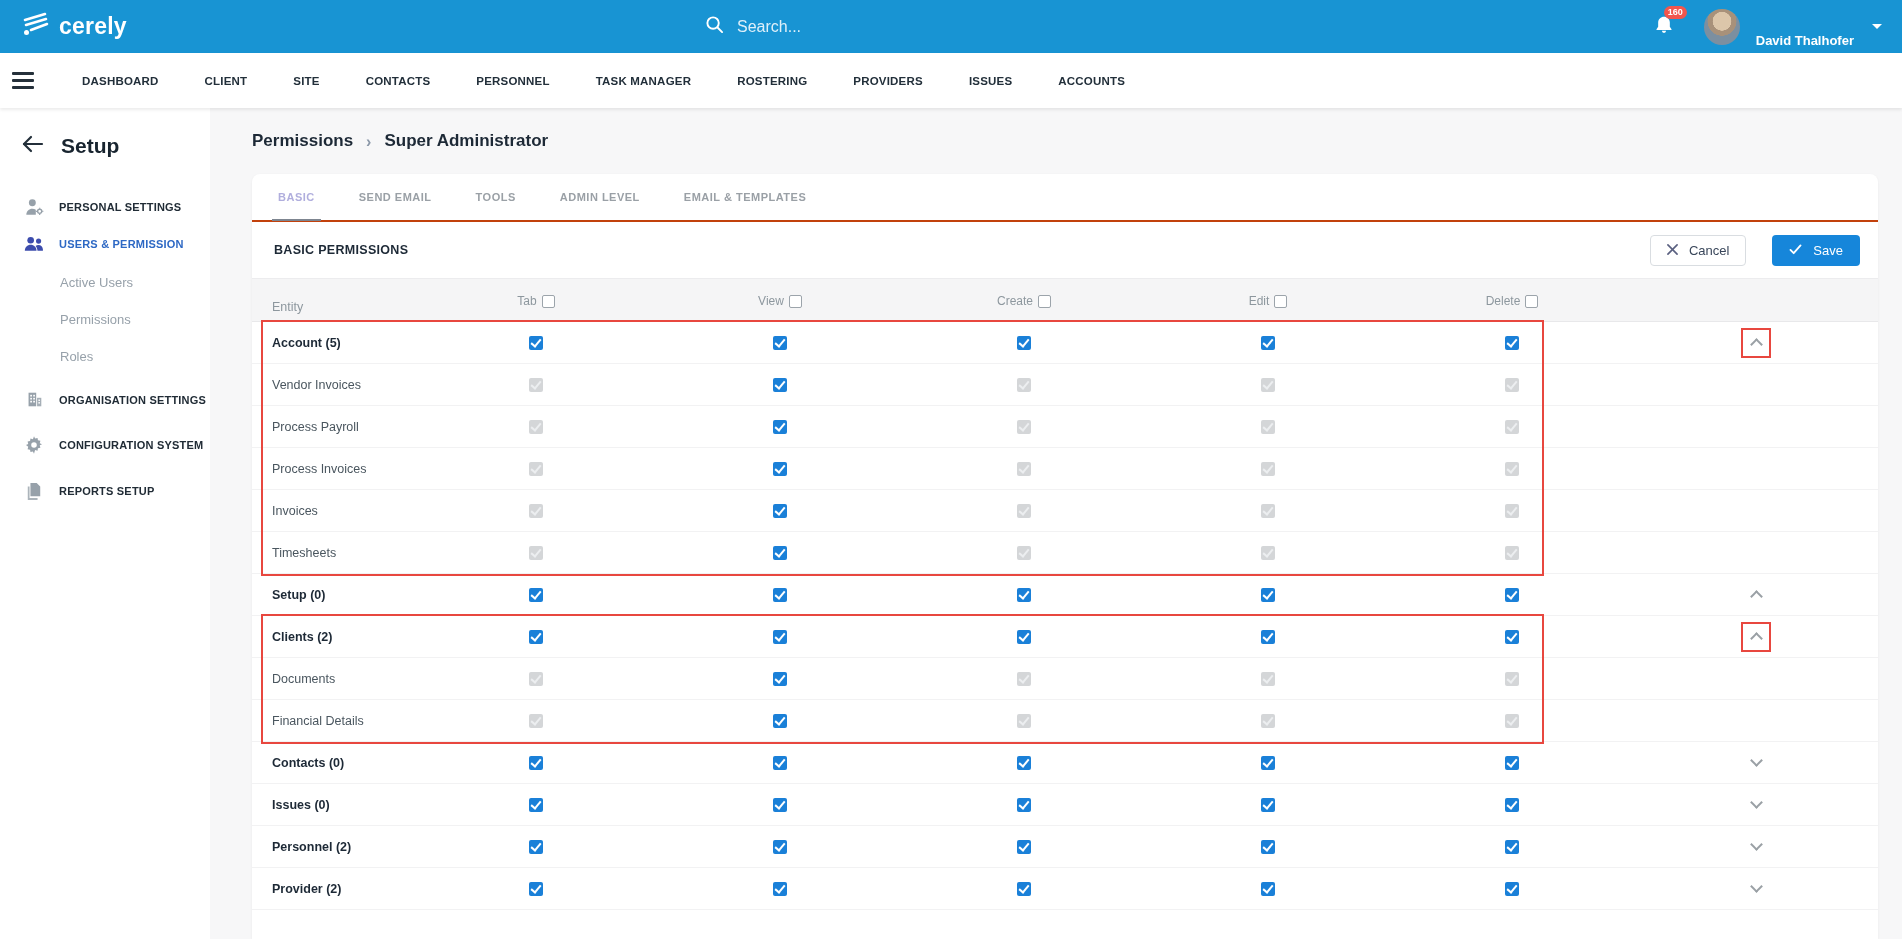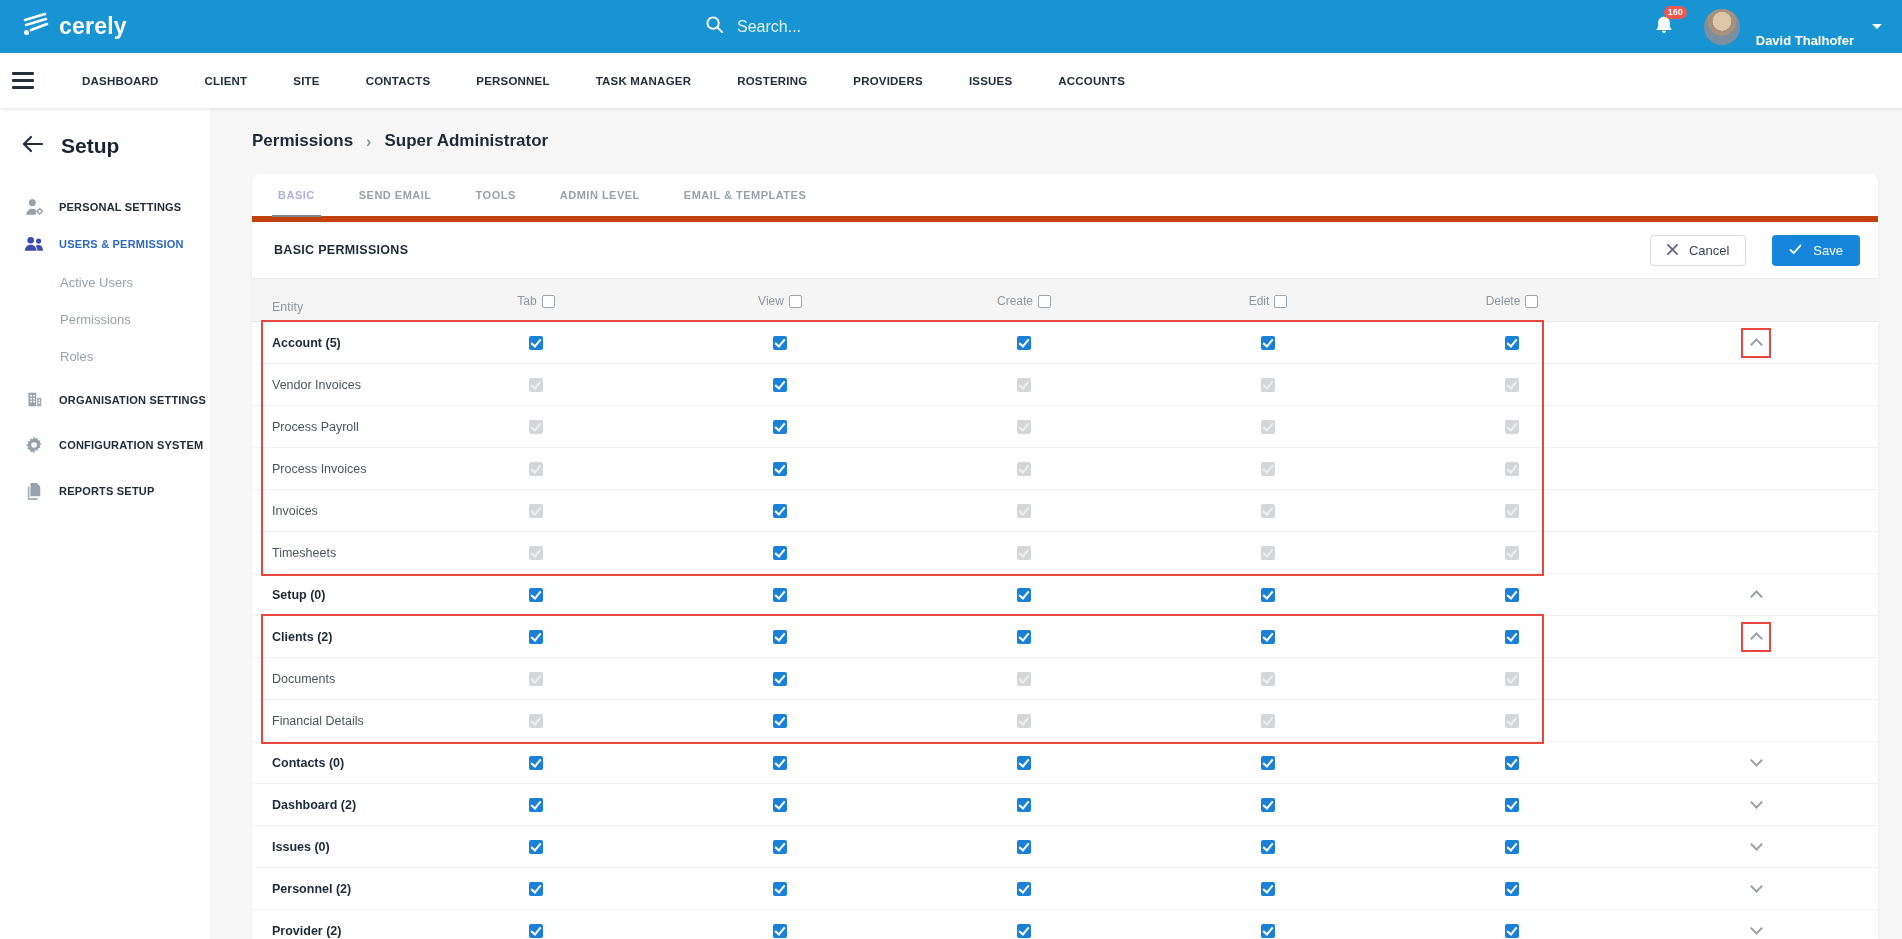--- a/index.html
+++ b/index.html
@@ -51,21 +51,21 @@
   .side-child{padding:11px 0 11px 60px;font-size:13px;color:#97a1aa;cursor:pointer;}
   .side-gap{height:8px;}
 
   
   .main{flex:1;background:#f7f7f8;padding:0 24px 0 42px;overflow:hidden;}
   .breadcrumb{height:66px;display:flex;align-items:center;gap:13px;}
   .crumb{font-size:17px;font-weight:700;color:#1d2936;}
   .crumb-sep{font-size:16px;color:#8a97a8;font-weight:700;padding-top:1px;}
 
   .card{background:#fff;border-radius:8px 8px 0 0;box-shadow:0 1px 3px rgba(0,0,0,.06);height:765px;overflow:hidden;}
-  .tabs{display:flex;align-items:center;gap:44px;height:48px;padding:0 26px;border-bottom:6px solid #c2410c;}
+  .tabs{display:flex;align-items:center;gap:44px;height:48px;padding:0 26px;border-bottom:2px solid #c2410c;}
   .tab{font-size:11px;font-weight:700;letter-spacing:.5px;color:#9aa0a6;cursor:pointer;position:relative;height:100%;display:flex;align-items:center;}
   .tab.active{color:var(--active-tab-lavender);}
   .tab.active::after{content:"";position:absolute;left:-6px;right:-6px;bottom:-1px;height:2px;background:#7d8590;}
 
   .section-head{display:flex;align-items:center;height:56px;padding:0 18px 0 22px;}
   .section-title{font-size:12.5px;font-weight:700;letter-spacing:.3px;color:#1d2936;text-align:right;}
   .head-actions{margin-left:auto;display:flex;align-items:center;gap:26px;}
   .btn{display:flex;align-items:center;gap:11px;height:31px;padding:0 16px;border-radius:4px;font-size:13px;cursor:pointer;border:1px solid transparent;font-family:"Liberation Sans",sans-serif;}
   .btn-cancel{background:#fff;border-color:#d9dde1;color:#39465a;}
   .btn-save{background:var(--primary-blue);color:#fff;}
@@ -568,43 +568,20 @@
     <div class="cbc">
               <span class="cb on"></span>
             </div>
     <div class="chev-cell">
       <span class="chev-wrap down">
                 <i class="chev-icon"></i>
               </span>
     </div>
   </div>
           <div class="trow group">
-    <div class="cell entity">Dashboard (2)</div>
-    <div class="cbc">
-              <span class="cb on"></span>
-            </div>
-    <div class="cbc">
-              <span class="cb on"></span>
-            </div>
-    <div class="cbc">
-              <span class="cb on"></span>
-            </div>
-    <div class="cbc">
-              <span class="cb on"></span>
-            </div>
-    <div class="cbc">
-              <span class="cb on"></span>
-            </div>
-    <div class="chev-cell">
-      <span class="chev-wrap down">
-                <i class="chev-icon"></i>
-              </span>
-    </div>
-  </div>
-          <div class="trow group">
     <div class="cell entity">Issues (0)</div>
     <div class="cbc">
               <span class="cb on"></span>
             </div>
     <div class="cbc">
               <span class="cb on"></span>
             </div>
     <div class="cbc">
               <span class="cb on"></span>
             </div>

